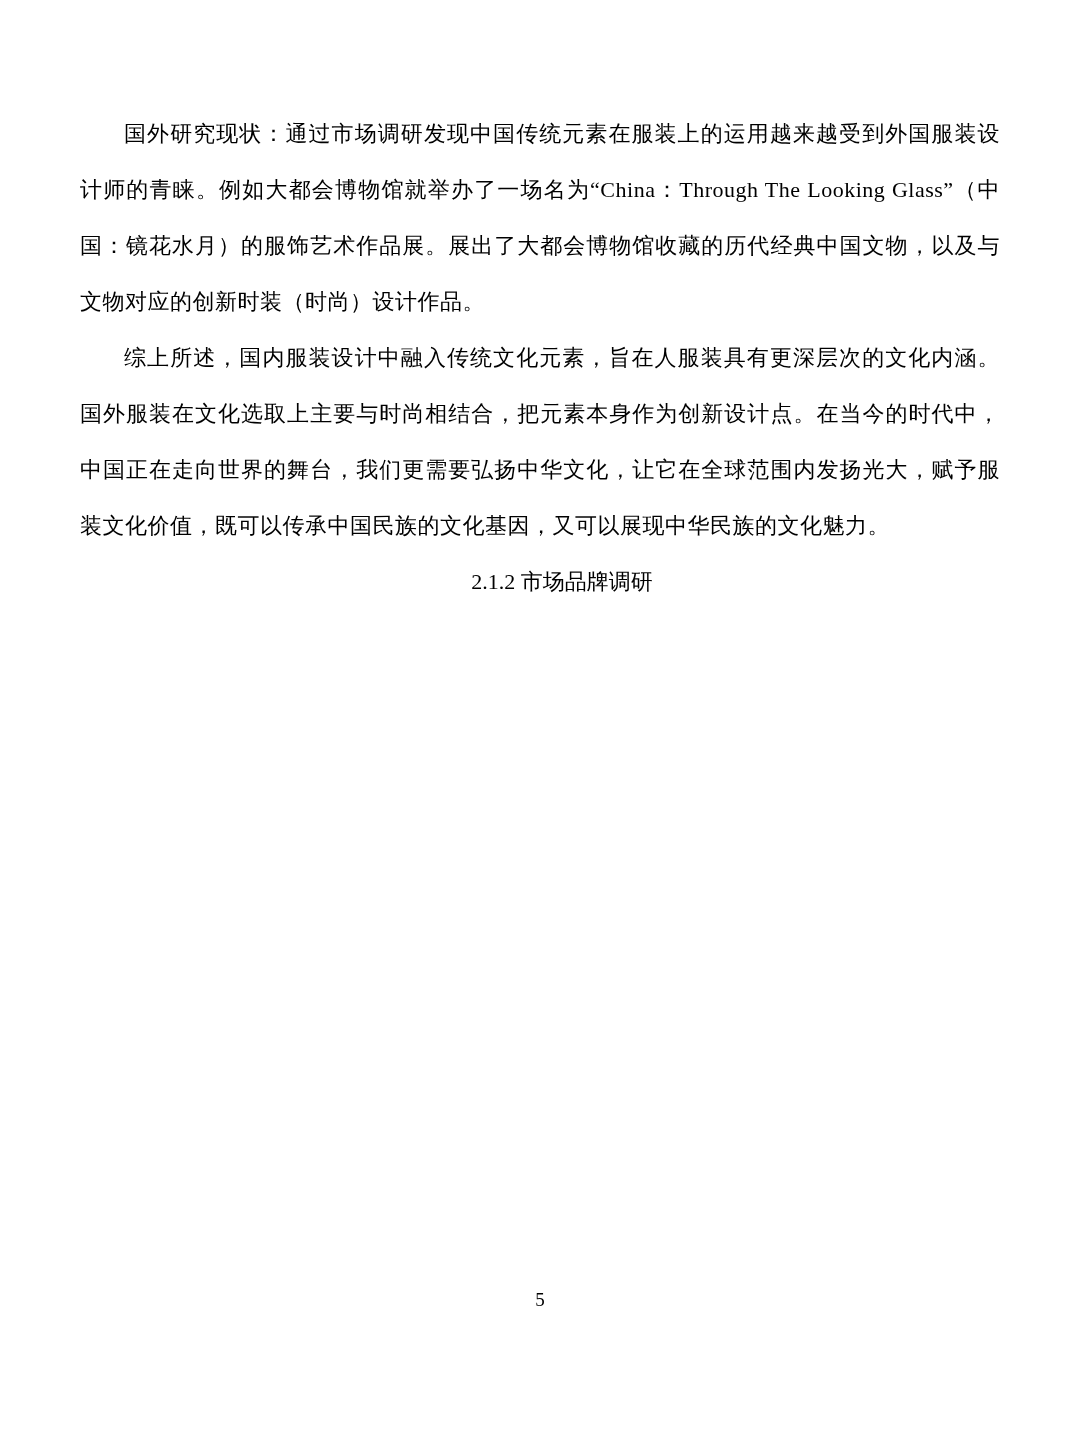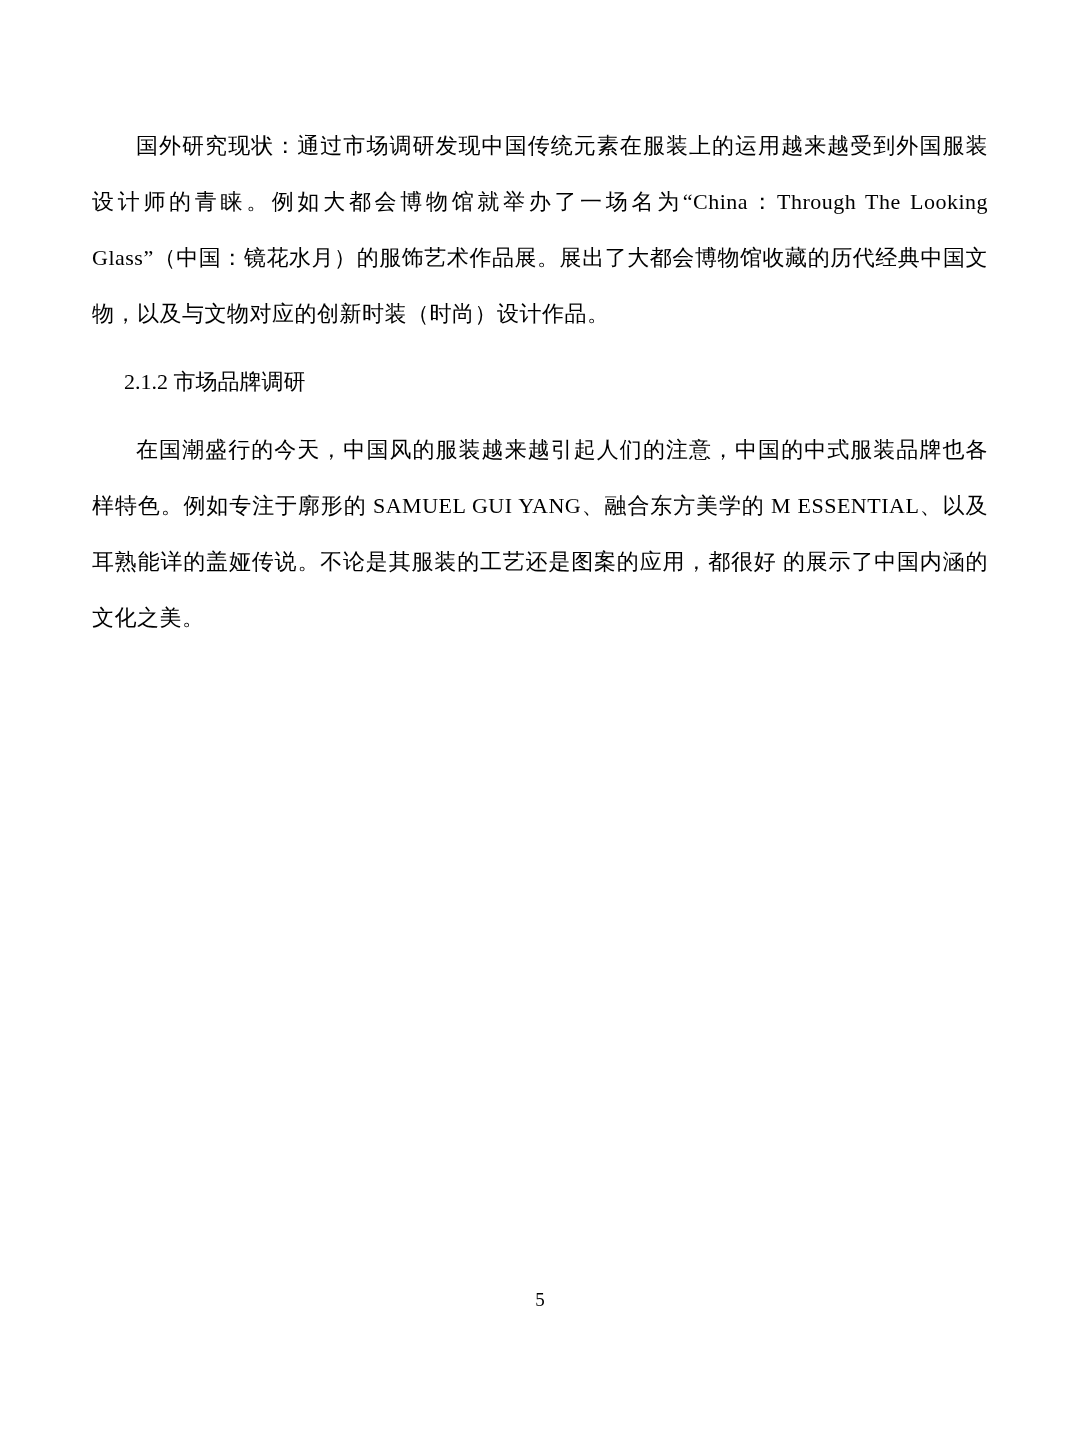--- a/index.html
+++ b/index.html
@@ -17,48 +17,48 @@
     font-family: "Liberation Serif", "DejaVu Serif", serif;
     color: #000000;
   }
   .content {
     position: absolute;
     top: 106px;
     left: 80px;
     width: 920px;
   }
   .para {
-    margin: 12px;
+    margin: 0;
     font-size: 22px;
     line-height: 56px;
     text-align: justify;
     text-indent: 2em;
     letter-spacing: 0.5px;
     word-break: break-word;
   }
   .heading {
     margin: 0;
     font-size: 22px;
     line-height: 56px;
     text-indent: 2em;
-    text-align: left;
+    text-align: center;
   }
   .page-number {
     position: absolute;
     bottom: 128px;
     left: 0;
     right: 0;
     text-align: center;
     font-size: 19px;
     line-height: 24px;
   }
 </style>
 </head>
 <body>
 
 <div class="page">
   <div class="content">
     <p class="para">国外研究现状：通过市场调研发现中国传统元素在服装上的运用越来越受到外国服装设计师的青睐。例如大都会博物馆就举办了一场名为“China：Through The Looking Glass”（中国：镜花水月）的服饰艺术作品展。展出了大都会博物馆收藏的历代经典中国文物，以及与文物对应的创新时装（时尚）设计作品。</p>
+    <p class="para">综上所述，国内服装设计中融入传统文化元素，旨在人服装具有更深层次的文化内涵。国外服装在文化选取上主要与时尚相结合，把元素本身作为创新设计点。在当今的时代中，中国正在走向世界的舞台，我们更需要弘扬中华文化，让它在全球范围内发扬光大，赋予服装文化价值，既可以传承中国民族的文化基因，又可以展现中华民族的文化魅力。</p>
     <p class="heading">2.1.2 市场品牌调研</p>
-    <p class="para">在国潮盛行的今天，中国风的服装越来越引起人们的注意，中国的中式服装品牌也各样特色。例如专注于廓形的 SAMUEL GUI YANG、融合东方美学的 M ESSENTIAL、以及耳熟能详的盖娅传说。不论是其服装的工艺还是图案的应用，都很好 的展示了中国内涵的文化之美。</p>
   </div>
   <div class="page-number">5</div>
 </div>
 
 </body></html>

